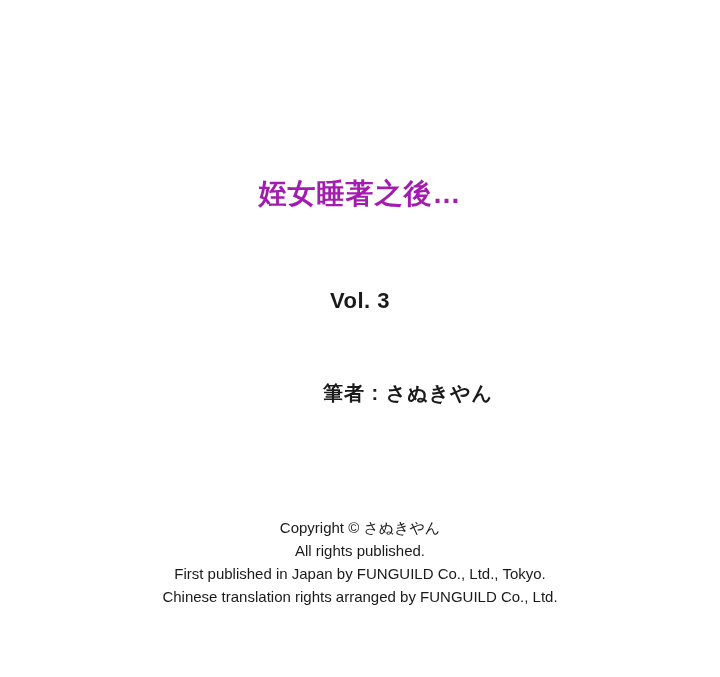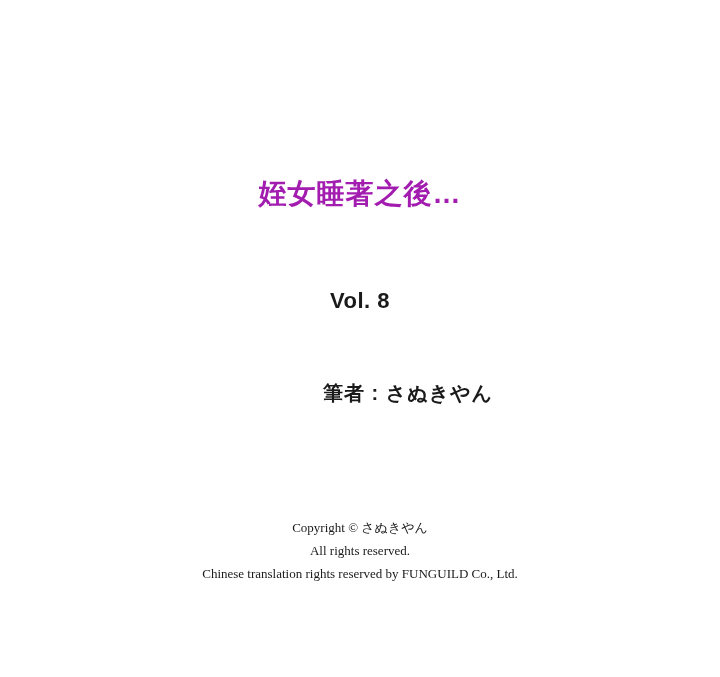--- a/index.html
+++ b/index.html
@@ -58,38 +58,38 @@
     padding-left: 48px;
   }
   .colophon {
     position: absolute;
     top: 516px;
     left: 0;
     width: 720px;
     text-align: center;
   }
   .colophon-line {
-    font-size: 13px;
+    font-size: 15px;
     line-height: 23px;
     color: #1a1a1a;
-    font-family: Liberation Serif, serif;
   }
 </style>
 </head>
 <body>
 
 <div class="page">
 
   <div class="title-block">
     <div class="title-line">姪女睡著之後…</div>
   </div>
 
-  <div class="volume">Vol. 8</div>
+  <div class="volume">Vol. 3</div>
 
   <div class="author">筆者 : さぬきやん</div>
 
   <div class="colophon">
     <div class="colophon-line">Copyright © さぬきやん</div>
-    <div class="colophon-line">All rights reserved.</div>
-    <div class="colophon-line">Chinese translation rights reserved by FUNGUILD Co., Ltd.</div>
+    <div class="colophon-line">All rights published.</div>
+    <div class="colophon-line">First published in Japan by FUNGUILD Co., Ltd., Tokyo.</div>
+    <div class="colophon-line">Chinese translation rights arranged by FUNGUILD Co., Ltd.</div>
   </div>
 
 </div>
 
 </body></html>

